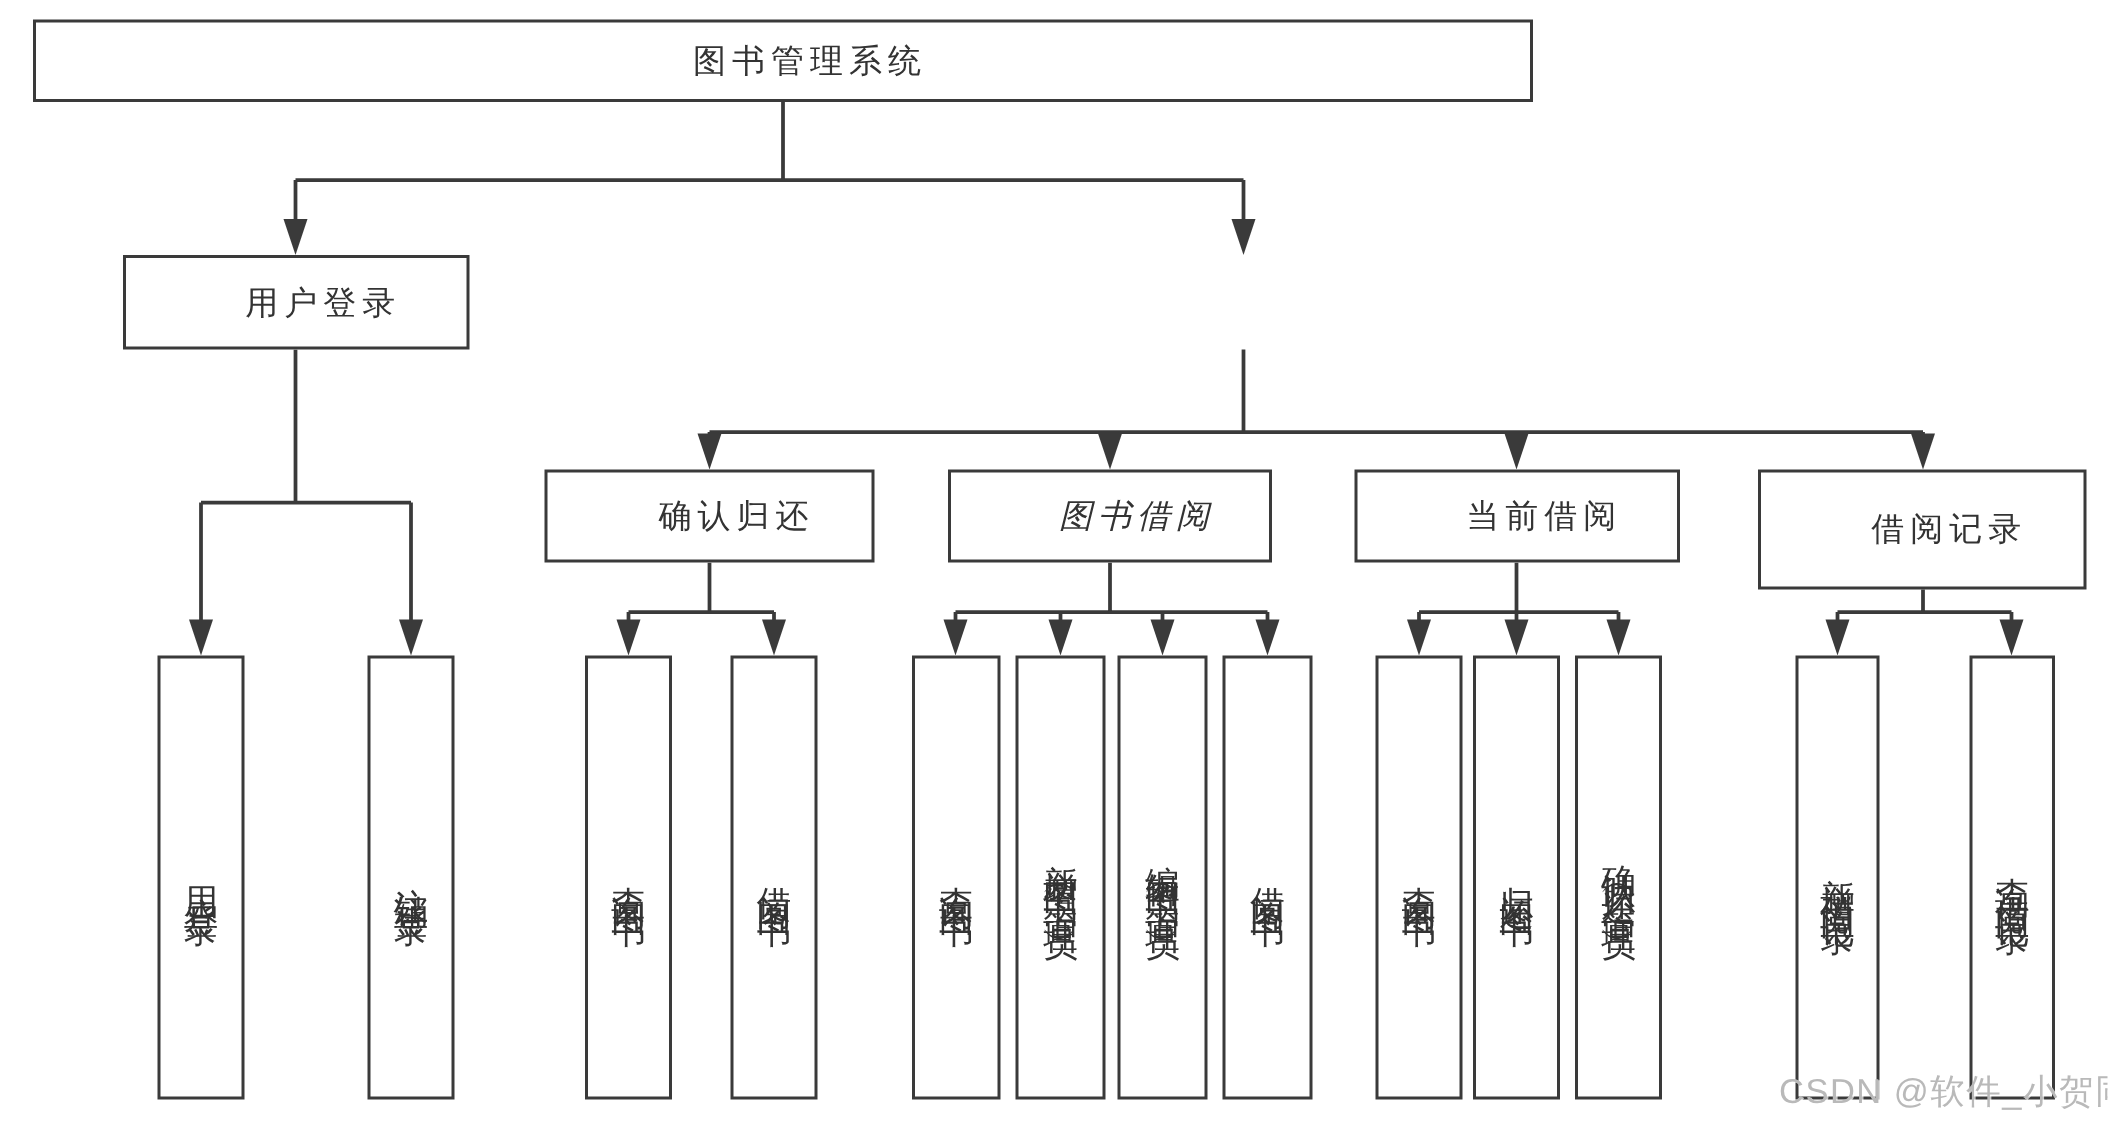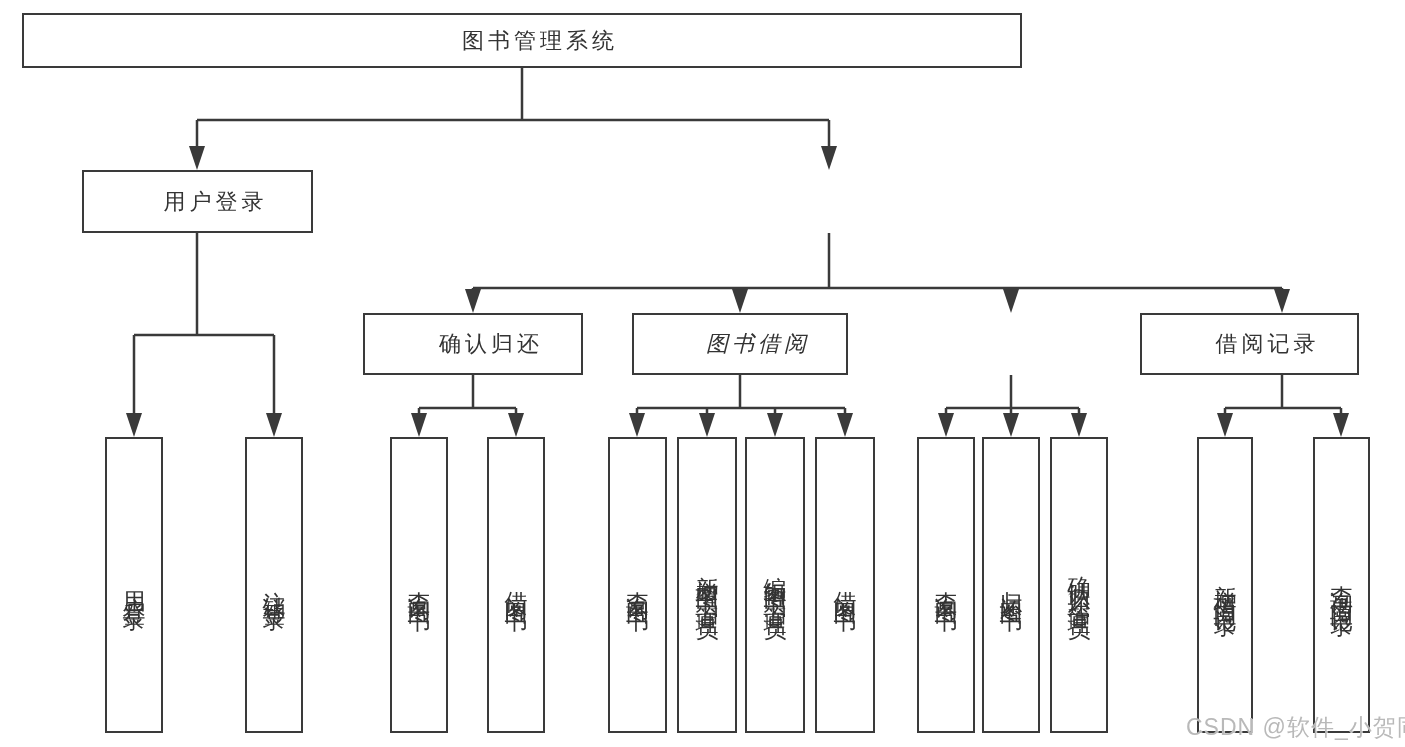--- a/index.html
+++ b/index.html
@@ -38,21 +38,21 @@
     line-height:1;
     padding:4px 0;
   }
   
   .n-root   {left:22px;  top:13px;  width:1000px; height:55px;}
   .n-user   {left:82px;  top:170px; width:231px;  height:63px;}
   .n-book   {left:712px; top:170px; width:234px;  height:63px;}
   .n-newrec {left:363px; top:313px; width:220px;  height:62px;}
   .n-borrow {left:632px; top:313px; width:216px;  height:62px;font-style:italic;}
   .n-current{left:903px; top:313px; width:217px;  height:62px;}
-  .n-records{left:1140px;top:313px; width:219px;  height:62px;}
+  .n-records{left:1172px;top:313px; width:219px;  height:80px;}
   .l1 {left:105px; top:437px; width:58px; height:296px;}
   .l2 {left:245px; top:437px; width:58px; height:296px;}
   .l3 {left:390px; top:437px; width:58px; height:296px;}
   .l4 {left:487px; top:437px; width:58px; height:296px;}
   .l5 {left:608px; top:437px; width:59px; height:296px;}
   .l6 {left:677px; top:437px; width:60px; height:296px;}
   .l7 {left:745px; top:437px; width:60px; height:296px;}
   .l8 {left:815px; top:437px; width:60px; height:296px;}
   .l9 {left:917px; top:437px; width:58px; height:296px;}
   .l10{left:982px; top:437px; width:58px; height:296px;}
@@ -109,20 +109,21 @@
     <use href="#arr" x="1225" y="437"></use>
     <use href="#arr" x="1341" y="437"></use>
   </svg>
 
   <div class="node hnode n-root">图书管理系统</div>
 
   <div class="node hnode n-user">用户登录</div>
 
   <div class="node hnode n-newrec">确认归还</div>
   <div class="node hnode n-borrow">图书借阅</div>
+  <div class="node hnode n-current">当前借阅</div>
   <div class="node hnode n-records">借阅记录</div>
 
   <div class="node leaf l1">用户登录</div>
   <div class="node leaf l2">注销登录</div>
 
   <div class="node leaf l3">查询图书</div>
   <div class="node leaf l4">借阅图书</div>
 
   <div class="node leaf l5">查询图书</div>
   <div class="node leaf l6">新增图书（管理员）</div>

